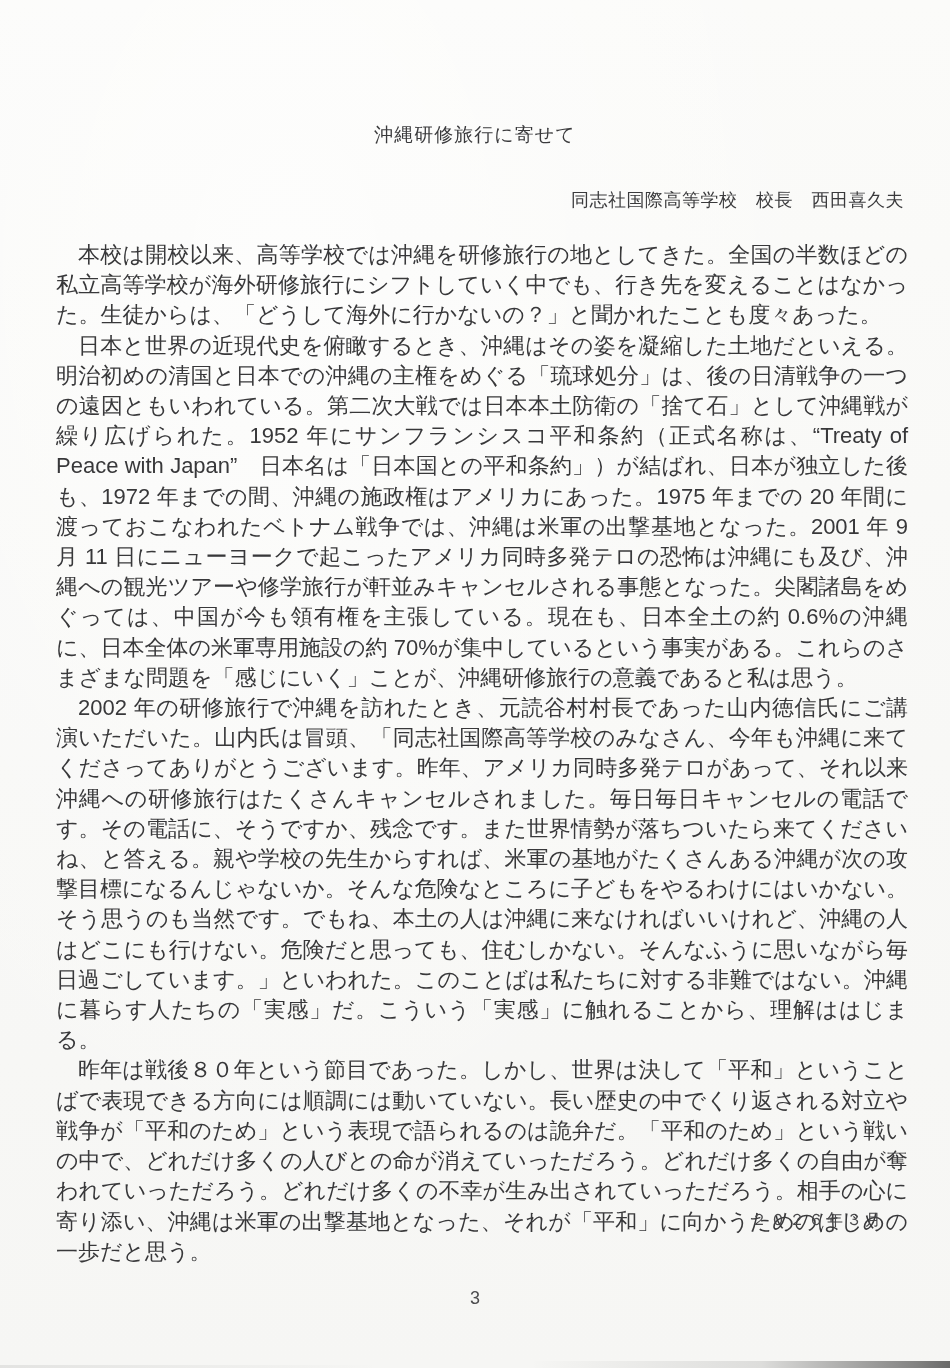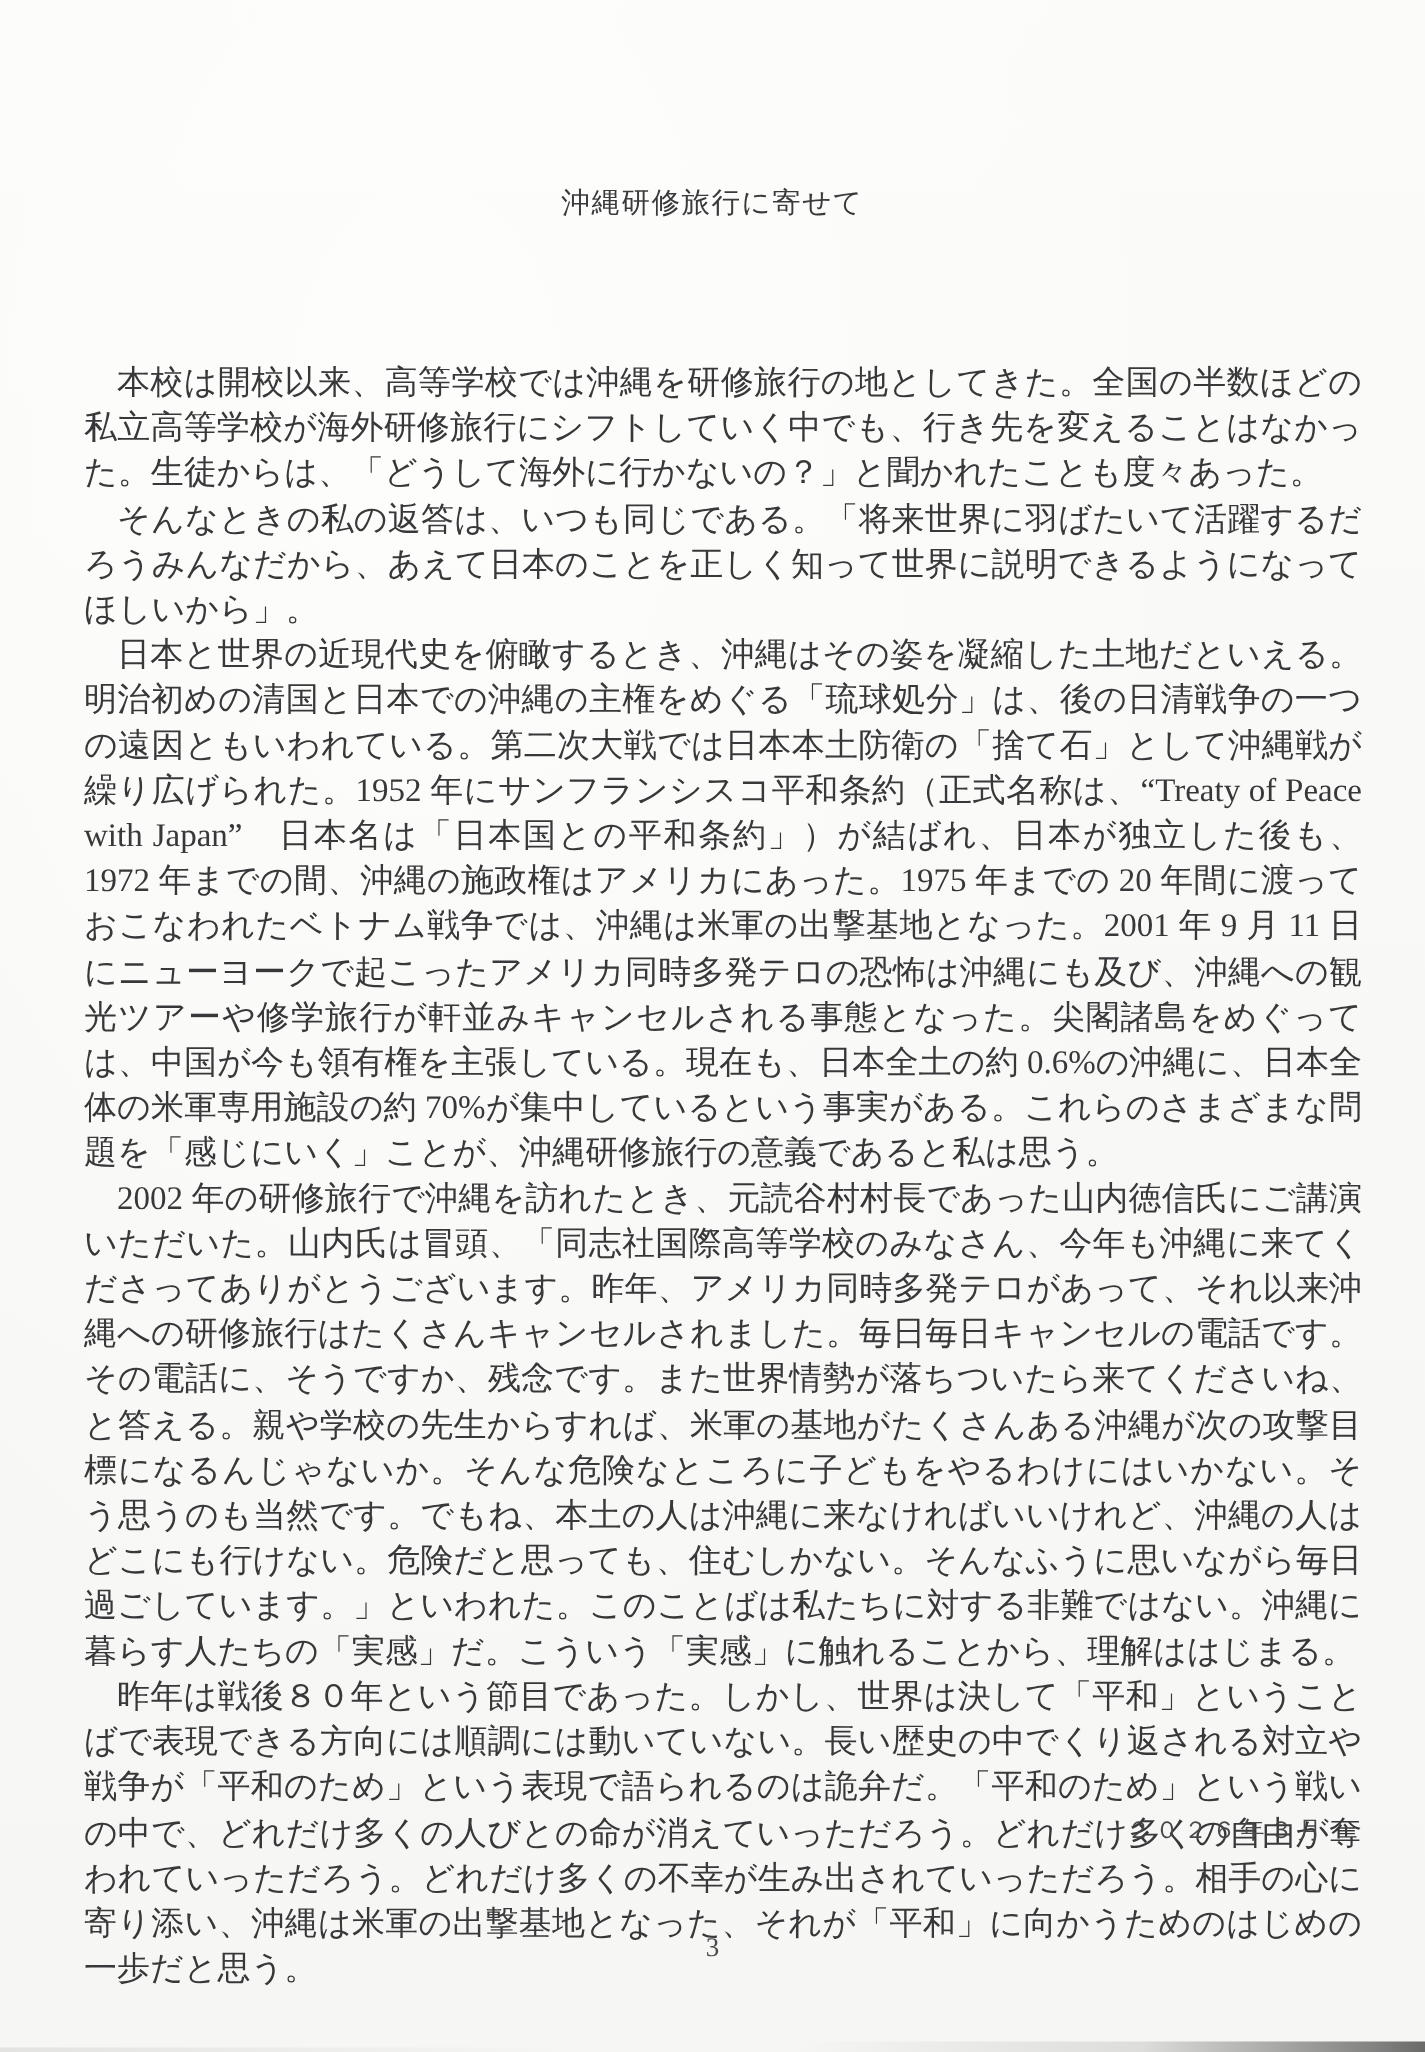--- a/index.html
+++ b/index.html
@@ -9,21 +9,21 @@
   }
   .sheet {
     position: relative;
     width: 950px;
     height: 1368px;
     margin: 0 auto;
     background:
       radial-gradient(ellipse at 30% 20%, rgba(255,255,255,0.6), rgba(0,0,0,0) 60%),
       linear-gradient(180deg, #fbfbf9 0%, #f8f8f6 55%, #f6f6f4 100%);
     color: #3c3c3e;
-    font-family: Liberation Serif, serif;
+    font-family: Liberation Sans, sans-serif;
     overflow: hidden;
   }
   .doc-title {
     position: absolute;
     top: 122px;
     left: 0;
     width: 100%;
     margin: 0;
     text-align: center;
     font-size: 19px;
@@ -89,24 +89,24 @@
     background: linear-gradient(to right, rgba(60,60,60,0.10), rgba(60,60,60,0) 40%);
   }
 </style>
 </head>
 <body>
 
 <div class="sheet">
 
   <h1 class="doc-title">沖縄研修旅行に寄せて</h1>
 
+  <div class="byline">同志社国際高等学校　校長　西田喜久夫</div>
 
   <div class="doc-body">
     <p>本校は開校以来、高等学校では沖縄を研修旅行の地としてきた。全国の半数ほどの私立高等学校が海外研修旅行にシフトしていく中でも、行き先を変えることはなかった。生徒からは、「どうして海外に行かないの？」と聞かれたことも度々あった。</p>
-    <p>そんなときの私の返答は、いつも同じである。「将来世界に羽ばたいて活躍するだろうみんなだから、あえて日本のことを正しく知って世界に説明できるようになってほしいから」。</p>
     <p>日本と世界の近現代史を俯瞰するとき、沖縄はその姿を凝縮した土地だといえる。明治初めの清国と日本での沖縄の主権をめぐる「琉球処分」は、後の日清戦争の一つの遠因ともいわれている。第二次大戦では日本本土防衛の「捨て石」として沖縄戦が繰り広げられた。1952 年にサンフランシスコ平和条約（正式名称は、“Treaty of Peace with Japan”　日本名は「日本国との平和条約」）が結ばれ、日本が独立した後も、1972 年までの間、沖縄の施政権はアメリカにあった。1975 年までの 20 年間に渡っておこなわれたベトナム戦争では、沖縄は米軍の出撃基地となった。2001 年 9 月 11 日にニューヨークで起こったアメリカ同時多発テロの恐怖は沖縄にも及び、沖縄への観光ツアーや修学旅行が軒並みキャンセルされる事態となった。尖閣諸島をめぐっては、中国が今も領有権を主張している。現在も、日本全土の約 0.6%の沖縄に、日本全体の米軍専用施設の約 70%が集中しているという事実がある。これらのさまざまな問題を「感じにいく」ことが、沖縄研修旅行の意義であると私は思う。</p>
     <p>2002 年の研修旅行で沖縄を訪れたとき、元読谷村村長であった山内徳信氏にご講演いただいた。山内氏は冒頭、「同志社国際高等学校のみなさん、今年も沖縄に来てくださってありがとうございます。昨年、アメリカ同時多発テロがあって、それ以来沖縄への研修旅行はたくさんキャンセルされました。毎日毎日キャンセルの電話です。その電話に、そうですか、残念です。また世界情勢が落ちついたら来てくださいね、と答える。親や学校の先生からすれば、米軍の基地がたくさんある沖縄が次の攻撃目標になるんじゃないか。そんな危険なところに子どもをやるわけにはいかない。そう思うのも当然です。でもね、本土の人は沖縄に来なければいいけれど、沖縄の人はどこにも行けない。危険だと思っても、住むしかない。そんなふうに思いながら毎日過ごしています。」といわれた。このことばは私たちに対する非難ではない。沖縄に暮らす人たちの「実感」だ。こういう「実感」に触れることから、理解ははじまる。</p>
     <p>昨年は戦後８０年という節目であった。しかし、世界は決して「平和」ということばで表現できる方向には順調には動いていない。長い歴史の中でくり返される対立や戦争が「平和のため」という表現で語られるのは詭弁だ。「平和のため」という戦いの中で、どれだけ多くの人びとの命が消えていっただろう。どれだけ多くの自由が奪われていっただろう。どれだけ多くの不幸が生み出されていっただろう。相手の心に寄り添い、沖縄は米軍の出撃基地となった、それが「平和」に向かうためのはじめの一歩だと思う。</p>
   </div>
 
   <div class="doc-date">２０２６年３月</div>
 
   <div class="page-number">3</div>
 
   <div class="scan-edge-left"></div>

